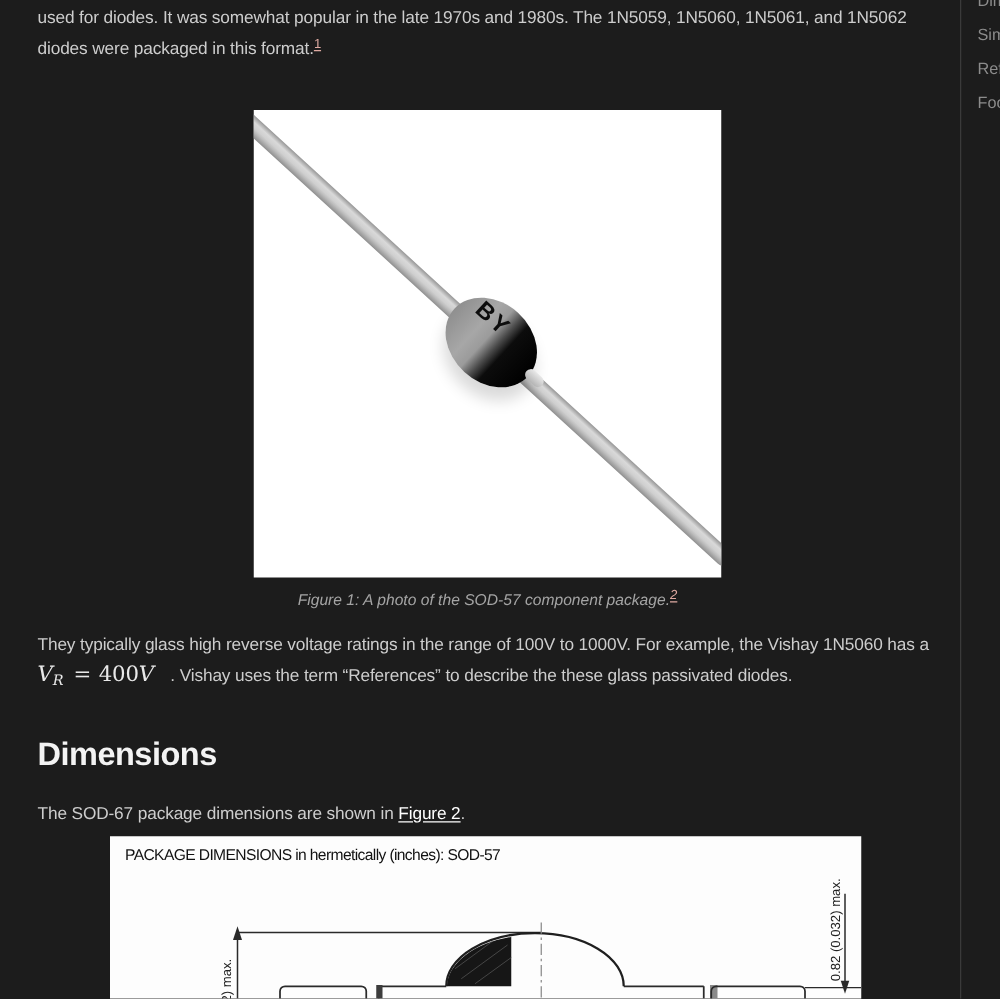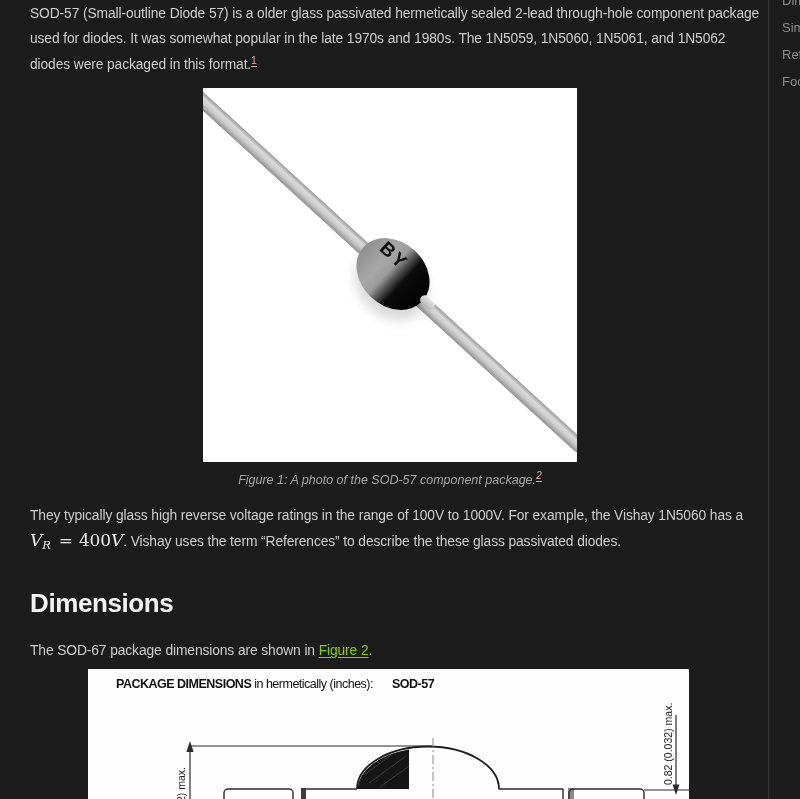--- a/index.html
+++ b/index.html
@@ -4,21 +4,21 @@
 <style>
   * { margin:0; padding:0; box-sizing:border-box; }
   html,body { width:800px; height:799px; }
   body {
     position:relative;
     background:#1c1c1c;
     font-family:"Liberation Sans", sans-serif;
     color:#cdcdcd;
     overflow:hidden;
   }
-  a { color:#84cc16; text-decoration:underline; text-underline-offset:2px; cursor:pointer; }
+  a { color:#ffffff; text-decoration:underline; text-underline-offset:2px; cursor:pointer; }
 
   
   .para { position:absolute; left:30px; width:724px; font-size:13.8px; letter-spacing:-0.1px; line-height:25.4px; color:#cdcdcd; }
   .para .line { white-space:nowrap; }
   #intro-para { top:1px; }
 
   .fnref {
     font-size:10.5px;
     position:relative; top:-5px;
     color:#dfaaa2; text-decoration:underline;
@@ -53,21 +53,21 @@
     background:linear-gradient(to bottom,#e8e8e8,#b5b5b5);
     transform:rotate(42.5deg);
   }
   .fig-caption {
     position:absolute; left:30px; top:473px; width:720px;
     text-align:center; font-style:italic; font-size:12.5px; color:#a4a4a4;
   }
 
   
   #voltage-para { top:503px; }
-  .math { font-family:"DejaVu Serif", serif; font-size:17px; color:#e9e9e9; margin-right:0; white-space:nowrap; }
+  .math { font-family:"DejaVu Serif", serif; font-size:17px; color:#e9e9e9; margin-right:13px; white-space:nowrap; }
   .math .mvar { font-style:italic; }
   .math .msub { font-size:11.5px; font-style:italic; position:relative; top:3px; margin-right:2px; }
   .math .meq  { margin:0 6px; }
 
   
   .section-heading {
     position:absolute; left:30px; top:588px;
     font-size:26px; font-weight:700; letter-spacing:-0.4px; color:#f3f3f3;
   }
   #dims-para { top:638px; }
@@ -76,21 +76,21 @@
   .dims-panel {
     position:absolute; left:88px; top:669px;
     width:601px; height:130px;
     background:#fdfdfd; overflow:hidden;
   }
   .dims-title {
     position:absolute; left:12px; top:8px;
     font-size:12.5px; letter-spacing:-0.5px; color:#111;
     white-space:nowrap;
   }
-  .dims-title b { font-weight:bold;margin-left:16px; }
+  .dims-title b { font-weight:normal; }
   .dims-svg { position:absolute; left:0; top:0; }
 
   
   .toc-sidebar {
     position:absolute; left:768px; top:0;
     width:32px; height:799px;
     border-left:1px solid #3a3a3a;
     overflow:hidden;
   }
   .toc-list { margin-top:-13px; }
@@ -99,21 +99,20 @@
     font-size:13px; line-height:27px; color:#8c8c8c;
     cursor:pointer;
   }
 </style>
 </head>
 <body>
 
 <main>
 
   <p class="para" id="intro-para">
-    <span class="line" style="display:block">SOD-57 (Small-outline Diode 57) is a older glass passivated hermetically sealed 2-lead through-hole component package</span>
     <span class="line" style="display:block">used for diodes. It was somewhat popular in the late 1970s and 1980s. The 1N5059, 1N5060, 1N5061, and 1N5062</span>
     <span class="line" style="display:block"><span>diodes were packaged in this format.</span><a class="fnref">1</a></span>
   </p>
 
   <div class="photo">
     <div class="lead-wire"></div>
     <div class="diode-body">
       <span class="diode-marking">BY</span>
     </div>
     <div class="weld-tip"></div>

